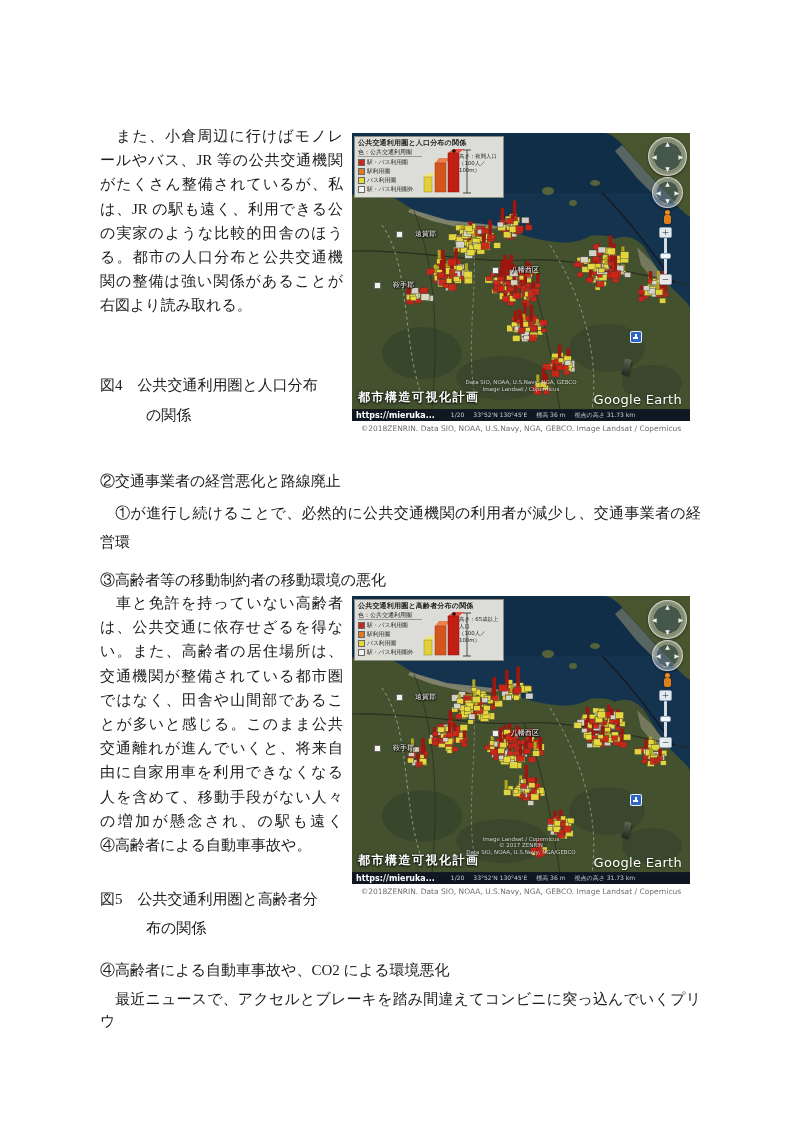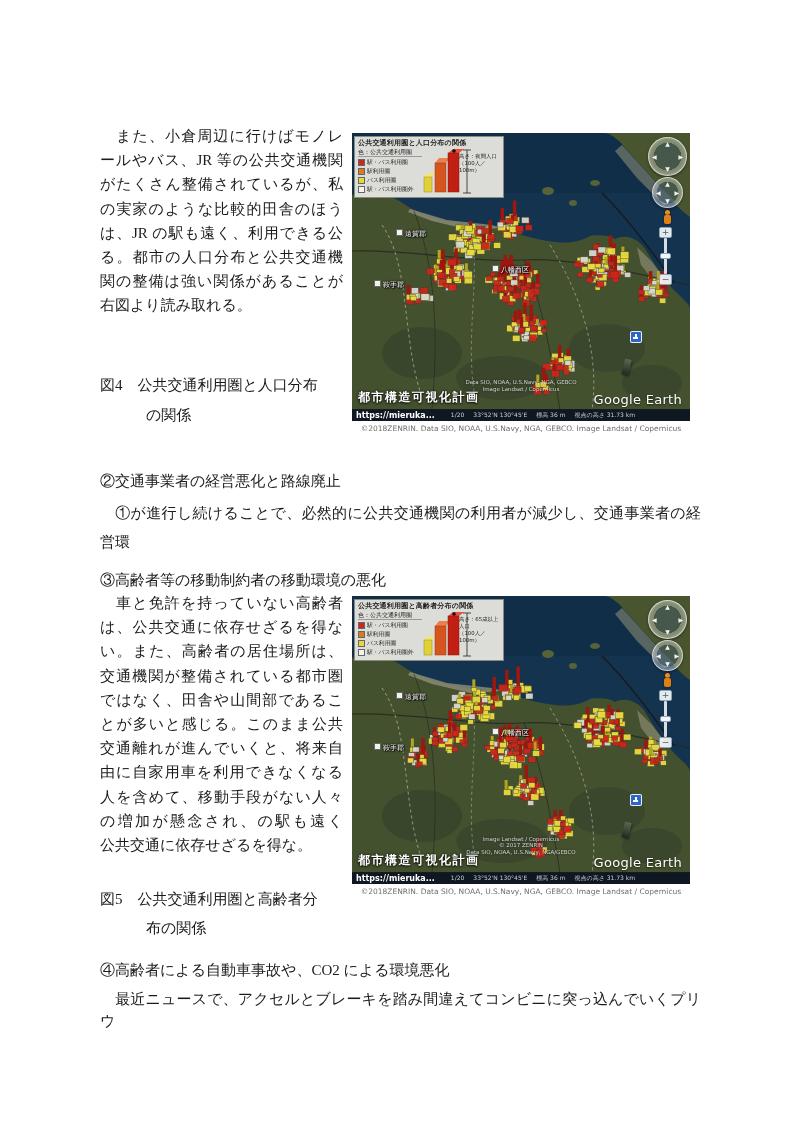--- a/index.html
+++ b/index.html
@@ -21,21 +21,21 @@
   .capline{font-size:15px;line-height:22px;}
   .justify-line{width:601px;font-size:15px;text-align:justify;text-align-last:justify;line-height:22px;}
 
   
   .map{
     position:absolute;width:338px;height:288px;overflow:hidden;background:#14334f;
     font-family:"DejaVu Sans","Liberation Sans",sans-serif;
   }
   .map svg.terrain,.map svg.squares{position:absolute;left:0;top:0;width:338px;height:277px;}
   .map-labels{position:absolute;left:0;top:0;width:338px;height:277px;}
-  .place-label{position:absolute;display:flex;gap:2px;color:#fff;font-size:7px;
+  .place-label{position:absolute;display:flex;align-items:center;gap:12px;color:#fff;font-size:7px;
     text-shadow:0 0 2px #000,0 0 2px #000,1px 1px 1px #000;white-space:nowrap;}
   .pl-icon{width:5px;height:5px;background:#f2f2ee;border:1px solid #666;display:inline-block;flex:0 0 auto;}
 
   .legend{
     position:absolute;left:2px;top:3px;width:150px;height:62px;box-sizing:border-box;
     background:rgba(233,233,225,0.94);border:1px solid #8a8a82;padding:2px 3px;color:#1d1d1d;
   }
   .legend-title{font-size:7px;font-weight:bold;letter-spacing:.2px;line-height:9px;}
   .legend-sub{font-size:6px;line-height:8px;border-bottom:1px solid #999;width:64px;margin-bottom:1px;}
   .legend-row{display:flex;align-items:center;gap:2px;font-size:5.8px;line-height:9px;white-space:nowrap;}
@@ -85,22 +85,22 @@
   .zenrin{position:absolute;left:342px;width:358px;text-align:center;
     font-family:"DejaVu Sans","Liberation Sans",sans-serif;font-size:7.5px;color:#6f6f6f;}
 </style>
 </head>
 <body>
 
 <div class="abs colblock" style="left:100px;top:124px">
     <div>　また、小倉周辺に行けばモノレ</div>
     <div>ールやバス、JR 等の公共交通機関</div>
     <div>がたくさん整備されているが、私</div>
+    <div>は、JR の駅も遠く、利用できる公</div>
     <div>の実家のような比較的田舎のほう</div>
-    <div>は、JR の駅も遠く、利用できる公</div>
     <div>る。都市の人口分布と公共交通機</div>
     <div>関の整備は強い関係があることが</div>
     <div>右図より読み取れる。</div>
   </div>
 
 <div class="abs capline" style="left:100px;top:374px">図4　公共交通利用圏と人口分布</div>
 <div class="abs capline" style="left:146px;top:404px">の関係</div>
 
 <div class="map" style="left:352px;top:133px">
   <svg class="terrain" viewBox="0 0 338 277" preserveAspectRatio="none">
@@ -756,21 +756,21 @@
     <div>　車と免許を持っていない高齢者</div>
     <div>は、公共交通に依存せざるを得な</div>
     <div>い。また、高齢者の居住場所は、</div>
     <div>交通機関が整備されている都市圏</div>
     <div>ではなく、田舎や山間部であるこ</div>
     <div>とが多いと感じる。このまま公共</div>
     <div>交通離れが進んでいくと、将来自</div>
     <div>由に自家用車を利用できなくなる</div>
     <div>人を含めて、移動手段がない人々</div>
     <div>の増加が懸念され、の駅も遠く</div>
-    <div>公共交通に依存せざるを得な。</div>
+    <div>④高齢者による自動車事故や。</div>
   </div>
 
 <div class="map" style="left:352px;top:596px">
   <svg class="terrain" viewBox="0 0 338 277" preserveAspectRatio="none">
       <rect x="0" y="0" width="338" height="277" fill="#14334f"></rect>
       <rect x="0" y="0" width="338" height="60" fill="#112e49"></rect>
       <path d="M0,62 C20,56 36,60 52,71 C70,83 90,87 104,90 C120,94 134,95 148,93 C158,92 166,96 173,103 C186,96 206,100 215,108 C231,103 252,99 263,106 C275,100 289,107 295,119 C303,132 312,147 323,158 C331,166 338,171 338,176 L338,277 L0,277 Z" fill="#44512e"></path>
       <path d="M148,93 C163,101 184,107 204,109 C220,111 231,107 238,103 C226,99 211,97 196,97 C181,96 162,91 148,93 Z" fill="#143351"></path>
       <path d="M252,0 L338,0 L338,84 C327,77 317,63 306,51 C295,39 279,22 269,10 C263,4 257,0 252,0 Z" fill="#49552f"></path>
       <ellipse cx="196" cy="58" rx="6" ry="4" fill="#55623a"></ellipse>

